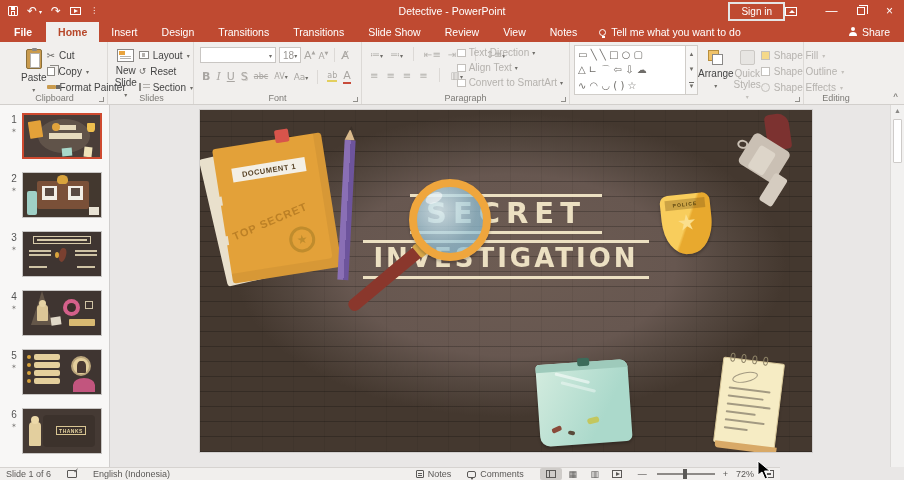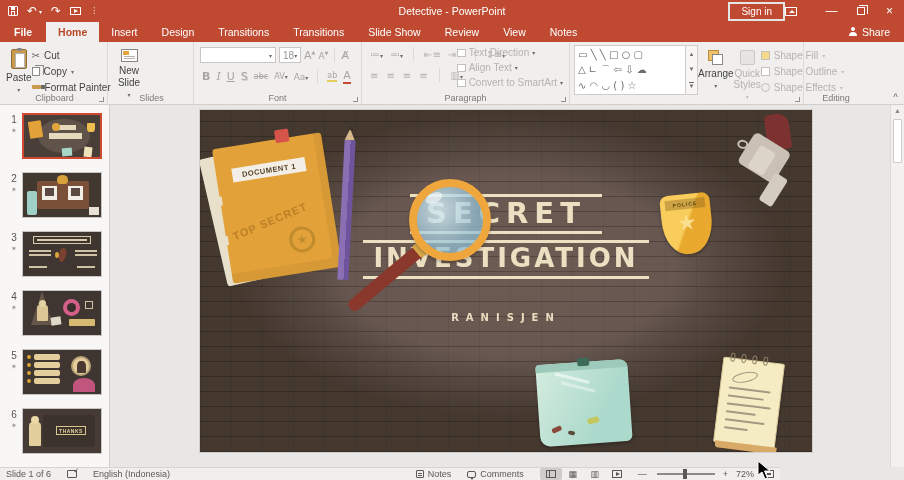--- a/index.html
+++ b/index.html
@@ -245,31 +245,35 @@
     <span class="tab file">File</span>
     <span class="tab active">Home</span>
     <span class="tab">Insert</span>
     <span class="tab">Design</span>
     <span class="tab">Transitions</span>
     <span class="tab">Transitions</span>
     <span class="tab">Slide Show</span>
     <span class="tab">Review</span>
     <span class="tab">View</span>
     <span class="tab">Notes</span>
+    <span class="tellme">
+        <span class="bulb"></span>
+        <span>Tell me what you want to do</span>
+      </span>
     <span class="share-box">
         <span class="person-icon"></span>
         <span>Share</span>
       </span>
   </div>
 
   <div id="ribbon">
 
     <div class="rgroup" id="g-clipboard">
       <div style="display:flex; padding:2px 2px 0 4px;">
-        <div class="bigbtn" style="width:32px;">
+        <div class="bigbtn" style="width:32px;margin-left:15px;">
           <span class="icon-clipboard"></span>
           <span>Paste</span>
           <span class="caret">▾</span>
         </div>
         <div style="display:flex; flex-direction:column; padding-top:3px;">
           <span class="smallrow">
               <span class="scissors">✂</span>
               <span>Cut</span>
             </span>
           <span class="smallrow">
@@ -286,20 +290,36 @@
       <div class="glabel">Clipboard</div>
       <div class="launcher"></div>
     </div>
 
     <div class="rgroup" id="g-slides">
       <div style="display:flex; padding:2px 0 0 3px;">
         <div class="bigbtn" style="width:32px;">
           <span class="icon-newslide"></span>
           <span style="text-align:center; line-height:1.15;">New Slide</span>
           <span class="caret">▾</span>
+        </div>
+        <div style="display:flex; flex-direction:column; padding-top:3px;">
+          <span class="smallrow">
+              <span class="icon-layout"></span>
+              <span>Layout</span>
+              <span class="caret">▾</span>
+            </span>
+          <span class="smallrow">
+              <span class="undo-reset">↺</span>
+              <span>Reset</span>
+            </span>
+          <span class="smallrow">
+              <span class="icon-section"></span>
+              <span>Section</span>
+              <span class="caret">▾</span>
+            </span>
         </div>
       </div>
       <div class="glabel">Slides</div>
     </div>
 
     <div class="rgroup" id="g-font">
       <div style="display:flex; align-items:center; gap:3px; padding:5px 4px 0 6px;">
         <span class="combo" style="width:76px;">
             <span></span>
             <span class="caret">▾</span>
@@ -541,21 +561,20 @@
         <div class="folder-label">DOCUMENT 1</div>
         <div class="folder-stamp-text">TOP SECRET</div>
         <div class="folder-stamp-circle">★</div>
       </div>
       <div class="sobj pencil"></div>
 
       <div id="title-wrap">
         <span class="t-line1">SECRET</span><br>
         <span class="t-line2">INVESTIGATION</span>
       </div>
-      <div id="author">RANISJEN</div>
 
       <div class="sobj mag-handle"></div>
       <div class="sobj mag-glass"></div>
 
       <div class="sobj gun">
         <div class="gun-grip"></div>
         <div class="gun-frame"></div>
         <div class="gun-cyl"></div>
         <div class="gun-barrel"></div>
         <div class="gun-trigger"></div>

